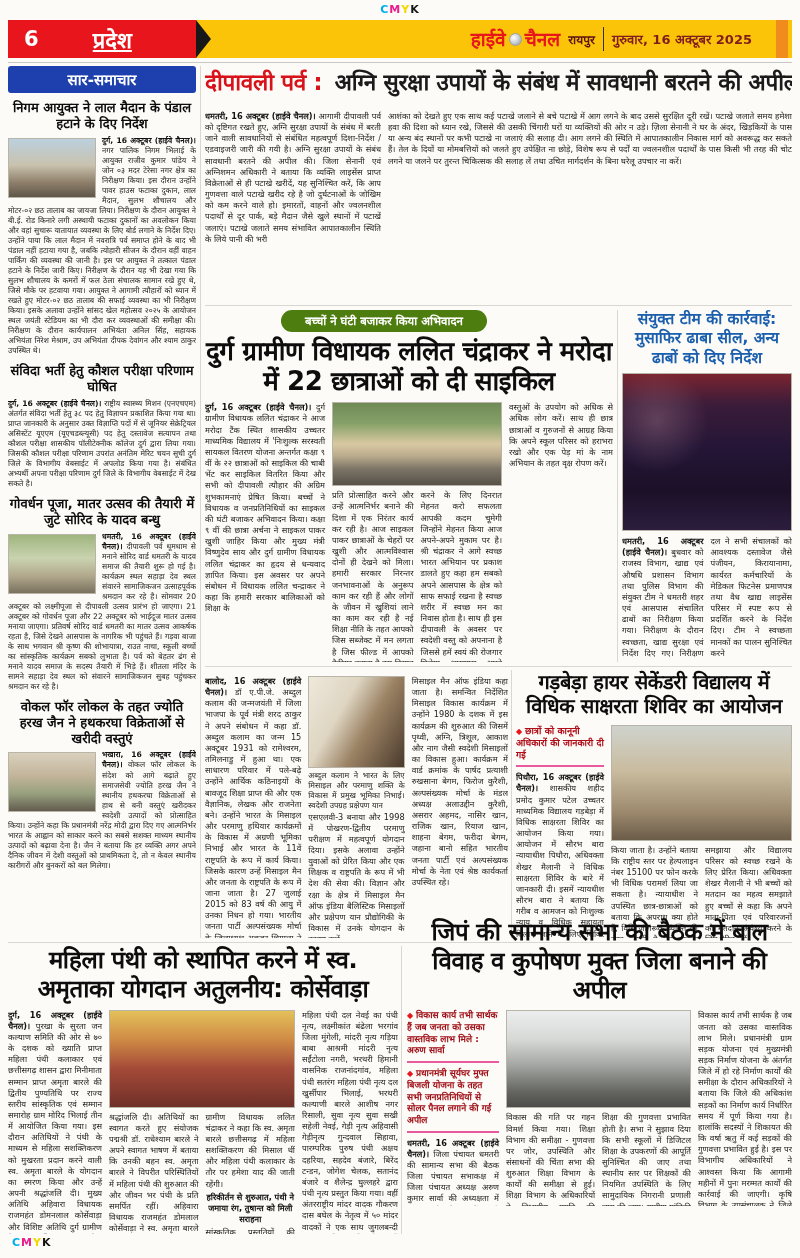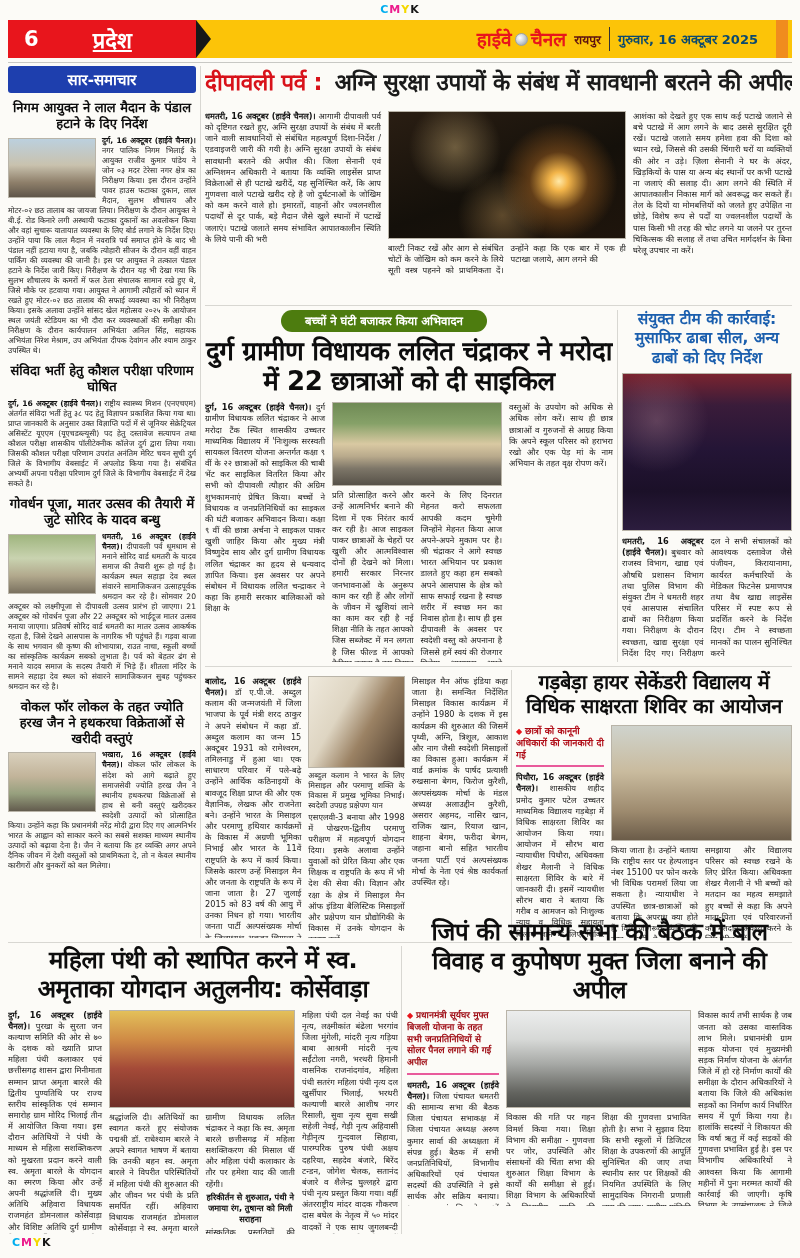--- a/index.html
+++ b/index.html
@@ -17,21 +17,21 @@
   .masthead { position:absolute; top:20px; left:8px; width:784px; height:38px; display:flex; align-items:stretch; }
   .mh-red { width:188px; background:#e8151c; color:#fff; display:flex; align-items:center; }
   .mh-num { font-size:21px; font-weight:bold; margin-left:16px; }
   .mh-section { flex:1; text-align:center; font-size:22px; font-weight:bold; padding-right:10px;text-decoration:underline; }
   .mh-yellow { flex:1; background:#fcc408; display:flex; align-items:center; justify-content:flex-end; gap:8px; padding-right:4px; }
   .mh-arrow { width:0; height:0; border-top:19px solid transparent; border-bottom:19px solid transparent; border-left:15px solid #181818; margin-right:2px; }
   .brand { display:flex; align-items:center; gap:3px; color:#e8151c; font-weight:bold; font-size:19px; }
   .brand-globe { width:13px; height:13px; border-radius:50%; background:radial-gradient(circle at 35% 35%, #fff 0%, #cfd4d8 45%, #8a9298 100%); border:1px solid #9aa1a6; display:inline-block; }
   .mh-city { font-size:12px; font-weight:bold; color:#5e1410; }
   .mh-sep { width:1px; height:24px; background:#333; }
-  .mh-date { font-size:13px; font-weight:bold; color:#0c4a6e; margin-right:6px; }
+  .mh-date { font-size:13px; font-weight:bold; color:#7f1d1d; margin-right:12px; }
   .mh-orange { width:12px; height:100%; background:#f08c1e; margin-left:4px; }
   .rule-top { position:absolute; top:62px; left:8px; width:784px; border-top:1px solid #c8c8c4; }
 
   
   .vrule { position:absolute; border-left:1px solid #d8d7d2; }
   .hrule { position:absolute; border-top:1px solid #d8d7d2; }
 
   
   .bt { font-size:8.2px; line-height:1.36; text-align:justify; color:#222; }
   .bt b { color:#111; }
@@ -177,24 +177,20 @@
   <div class="diwali">
     <h1 class="dw-head">
       <span class="red">दीपावली पर्व :</span>
       <span>अग्नि सुरक्षा उपायों के संबंध में सावधानी बरतने की अपील</span>
     </h1>
     <div class="dw-row">
       <p class="bt dw-col1">
         <b>धमतरी, 16 अक्टूबर (हाईवे चैनल)।</b>
         <span>आगामी दीपावली पर्व को दृष्टिगत रखते हुए, अग्नि सुरक्षा उपायों के संबंध में बरती जाने वाली सावधानियों से संबंधित महत्वपूर्ण दिशा-निर्देश / एडवाइजरी जारी की गयी है। अग्नि सुरक्षा उपायों के संबंध सावधानी बरतने की अपील की। जिला सेनानी एवं अग्निशमन अधिकारी ने बताया कि व्यक्ति लाइसेंस प्राप्त विक्रेताओं से ही पटाखे खरीदें, यह सुनिश्चित करें, कि आप गुणवत्ता वाले पटाखे खरीद रहे है जो दुर्घटनाओं के जोखिम को कम करने वाले हो। इमारतों, वाहनों और ज्वलनशील पदार्थों से दूर पार्क, बड़े मैदान जैसे खुले स्थानों में पटाखें जलाएं। पटाखे जलाते समय संभावित आपातकालीन स्थिति के लिये पानी की भरी</span>
       </p>
-      <div class="dw-mid">
-        <div class="photo ph-fireworks"></div>
-        <p class="bt two-col dw-under">बाल्टी निकट रखें और आग से संबंधित चोटों के जोखिम को कम करने के लिये सूती वस्त्र पहनने को प्राथमिकता दें। उन्होंने कहा कि एक बार में एक ही पटाखा जलाये, आग लगने की</p>
-      </div>
       <p class="bt dw-col2">आशंका को देखते हुए एक साथ कई पटाखे जलाने से बचे पटाखे में आग लगने के बाद उससे सुरक्षित दूरी रखें। पटाखे जलाते समय हमेशा हवा की दिशा को ध्यान रखे, जिससे की उसकी चिंगारी घरों या व्यक्तियों की ओर न उड़े। ज़िला सेनानी ने घर के अंदर, खिड़कियों के पास या अन्य बंद स्थानों पर कभी पटाखे ना जलाएं की सलाह दी। आग लगने की स्थिति में आपातकालीन निकास मार्ग को अवरूद्ध कर सकते हैं। तेल के दियों या मोमबत्तियों को जलते हुए उपेक्षित ना छोड़े, विशेष रूप से पर्दों या ज्वलनशील पदार्थों के पास किसी भी तरह की चोट लगने या जलने पर तुरन्त चिकित्सक की सलाह लें तथा उचित मार्गदर्शन के बिना घरेलू उपचार ना करें।</p>
     </div>
   </div>
 
   <div class="hrule" style="left:205px; top:305px; width:587px;"></div>
 
   <div class="cycle">
     <div class="pill">बच्चों ने घंटी बजाकर किया अभिवादन</div>
     <h2 class="cy-head">दुर्ग ग्रामीण विधायक ललित चंद्राकर ने मरोदा में 22 छात्राओं को दी साइकिल</h2>
     <div class="cy-body">
@@ -284,20 +280,21 @@
       <p class="bt">महिला पंथी दल नेवई का पंथी नृत्य, लक्ष्मीकांत बंढेला भरगांव जिला मुंगेली, मांदरी नृत्य गड़िया बाबा आश्रमी मांदरी नृत्य सर्ईटोला नगरी, भरथरी हिमानी वासनिक राजनांदगांव, महिला पंथी सतरंग महिला पंथी नृत्य दल खुर्सीपार भिलाई, भरथरी कल्याणी बारले आशीष नगर रिसाली, सुवा नृत्य सुवा सखी सहेली नेवई, गेड़ी नृत्य अहिवासी गेड़ीनृत्य गुन्दवाल सिहावा, पारम्परिक पुरुष पंथी अक्षय दहरिया, सहदेव बंजारे, बिरेंद टन्डन, जोगेश चेलक, सतानंद बंजारे व शैलेन्द्र घुल्लहरे द्वारा पंथी नृत्य प्रस्तुत किया गया। वहीं अंतरराष्ट्रीय मांदर वादक गौकरण दास बघेल के नेतृत्व में ५० मांदर वादकों ने एक साथ जुगलबन्दी कर अनूठी प्रस्तुति दी। वहीं ख्याति प्राप्त लोक गायक तुषान्त बारले ने अपने समूह के साथ रंगारंग प्रस्तुति दी।</p>
     </div>
   </div>
 
   <div class="vrule" style="left:401px; top:946px; height:288px;"></div>
 
   <div class="zp">
     <h2 class="zp-head">जिपं की सामान्य सभा की बैठक में बाल विवाह व कुपोषण मुक्त जिला बनाने की अपील</h2>
     <div class="zp-body">
       <div>
+        <div class="zp-bullet">विकास कार्य तभी सार्थक हैं जब जनता को उसका वास्तविक लाभ मिले : अरुण सार्वा</div>
         <div class="zp-bullet">प्रधानमंत्री सूर्यघर मुफ्त बिजली योजना के तहत सभी जनप्रतिनिधियों से सोलर पैनल लगाने की गई अपील</div>
         <p class="bt">
           <b>धमतरी, 16 अक्टूबर (हाईवे चैनल)।</b>
           <span>जिला पंचायत धमतरी की सामान्य सभा की बैठक जिला पंचायत सभाकक्ष में जिला पंचायत अध्यक्ष अरुण कुमार सार्वा की अध्यक्षता में संपन्न हुई। बैठक में सभी जनप्रतिनिधियों, विभागीय अधिकारियों एवं पंचायत सदस्यों की उपस्थिति ने इसे सार्थक और सक्रिय बनाया। शासन द्वारा संचालित योजनाओं की प्रगति, लाभार्थियों की स्थिति तथा क्षेत्रीय</span>
         </p>
       </div>
       <div class="zp-mid">
         <div class="photo ph-meeting"></div>
         <div class="bt two-col">
           <span>विकास की गति पर गहन विमर्श किया गया। शिक्षा विभाग की समीक्षा - गुणवत्ता पर जोर, उपस्थिति और संसाधनों की चिंता सभा की शुरुआत शिक्षा विभाग के कार्यों की समीक्षा से हुई। शिक्षा विभाग के अधिकारियों ने विभागीय प्रगति की जानकारी दी। अध्यक्ष अरुण कुमार सार्वा ने कहा कि-ग्रामीण अंचलों में विद्यालय भवनों के रख-रखाव, शौचालयों की उपलब्धता और स्मार्ट क्लास जैसी सुविधाओं का विस्तार होना चाहिए। सदस्यों ने कहा दूरस्थ क्षेत्रों में शिक्षकों की उपस्थिति अनियमित रहती है जिससे शिक्षा</span>

